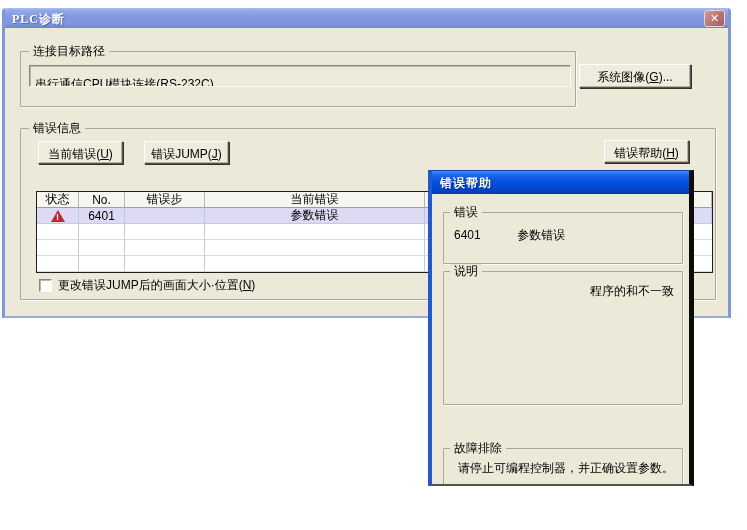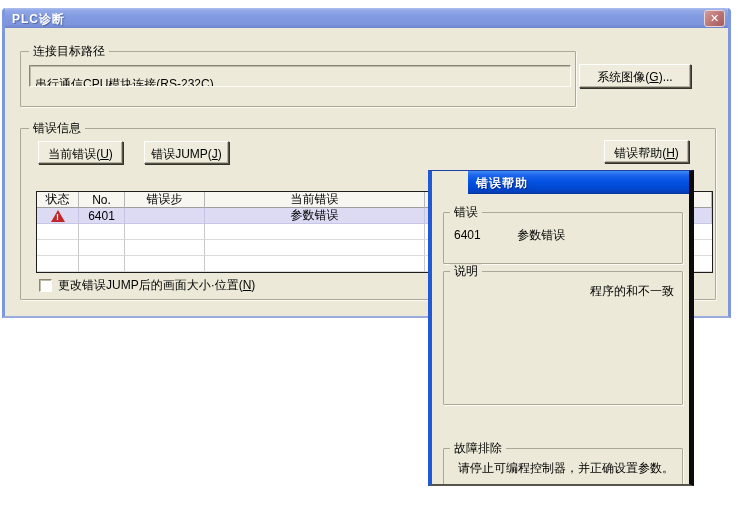--- a/index.html
+++ b/index.html
@@ -15,21 +15,21 @@
     box-sizing:border-box;background:#ECE9D8;
     border:3px solid #7E97DE;border-top:none;border-bottom:2px solid #9AABDE;
     border-radius:4px 4px 0 0;
   }
   .titlebar{
     height:20px;border-radius:3px 3px 0 0;position:relative;
     background:linear-gradient(to bottom,#AEBFEE 0%,#93A9E7 12%,#8099E1 45%,#7E95DE 82%,#6C84CE 100%);
   }
   .titlebar .wtitle{
     display:inline-block;padding:3px 0 2px 7px;color:#FFFFFF;font-weight:bold;
-    font-size:12px;letter-spacing:1px;text-shadow:1px 1px 1px rgba(40,60,120,.55);
+    font-size:12px;letter-spacing:1px;text-shadow:1px 1px 1px rgba(40,60,120,.55);font-family:Liberation Serif, serif;
   }
   .close-btn{
     position:absolute;right:3px;top:2px;width:21px;height:17px;box-sizing:border-box;
     border:1px solid #E9D5D5;border-radius:3px;cursor:default;
     background:linear-gradient(135deg,#D19A9A 0%,#BA7373 55%,#A35C5C 100%);
     color:#fff;font-weight:bold;font-size:11px;text-align:center;line-height:15px;
   }
   
   .groupbox{
     position:absolute;box-sizing:border-box;
@@ -88,21 +88,20 @@
     box-sizing:border-box;background:#ECE9D8;z-index:10;overflow:hidden;
     border-top:1px solid #1A41A8;border-left:4px solid #2158D6;
     border-right:5px solid #0B0B0B;border-bottom:2px solid #55534A;
   }
   .help-titlebar{
     height:23px;box-sizing:border-box;padding:4px 0 0 8px;
     background:linear-gradient(to bottom,#3E8BF4 0%,#1E66EC 18%,#0553E4 45%,#0048D2 78%,#073DB5 100%);
     border-bottom:1px solid #0338A0;
     color:#fff;font-weight:bold;font-size:12px;letter-spacing:1px;
     text-shadow:1px 1px 1px rgba(0,20,90,.6);
-    margin-left:36px;
   }
   .help-client{position:relative;height:290px;}
   .hline{padding:14px 0 0 10px;white-space:nowrap;}
   .hcode{display:inline-block;width:60px;}
   .htext{padding:12px 8px 0 9px;line-height:15px;text-align:right;}
 </style>
 </head>
 <body>
 
 <div class="win-main">

